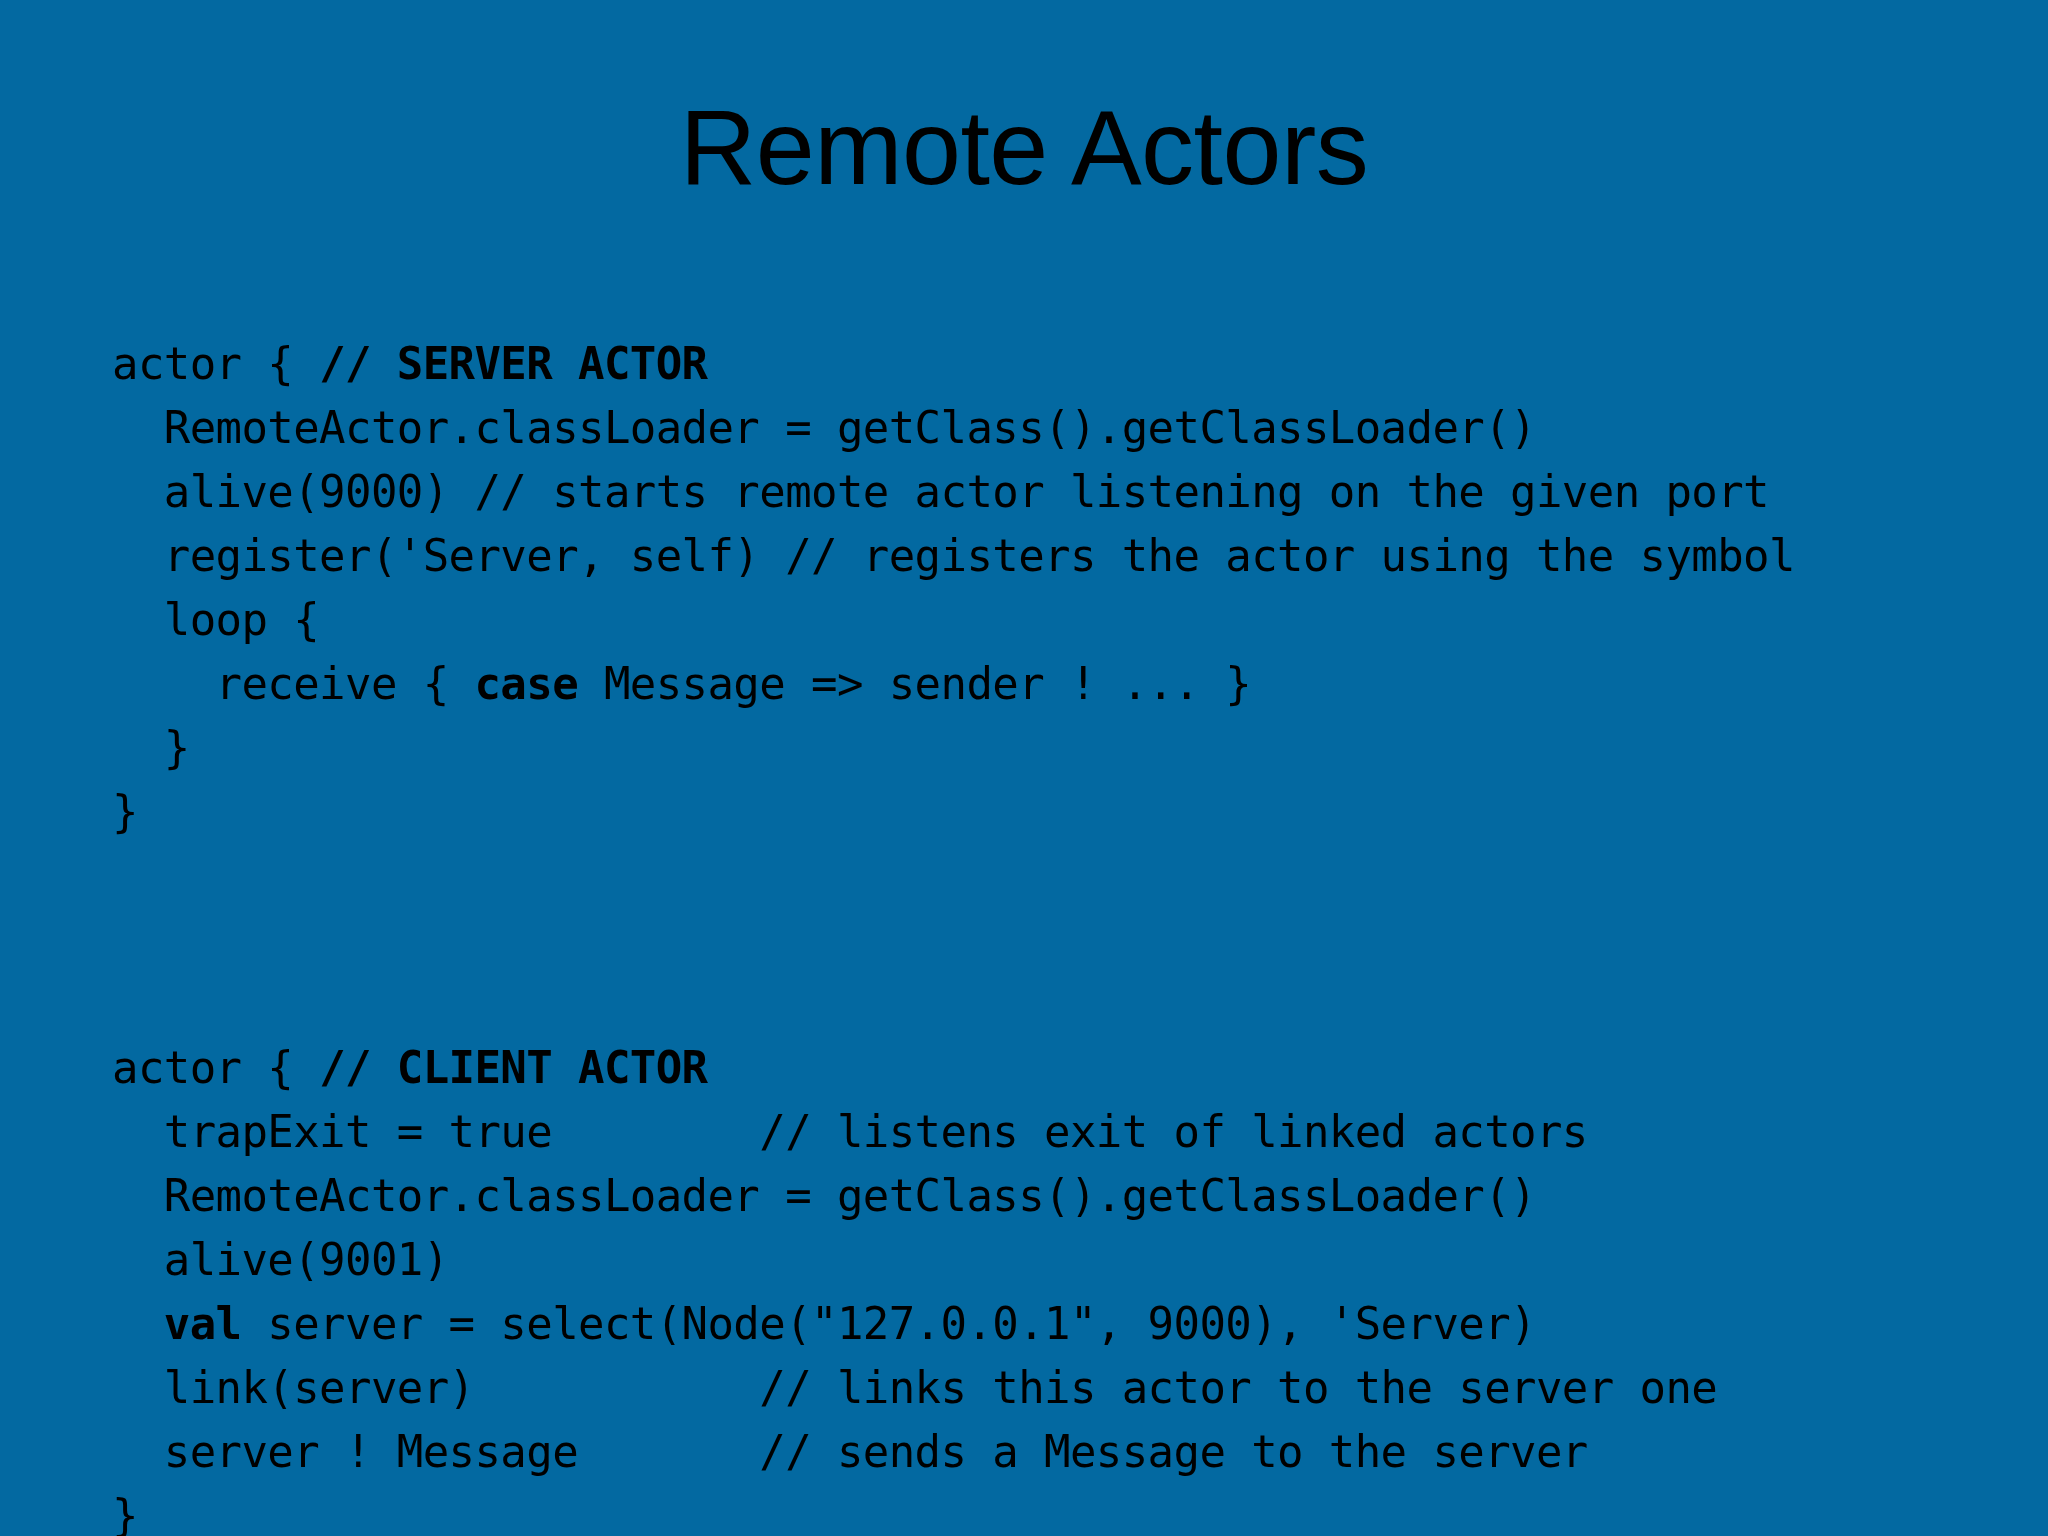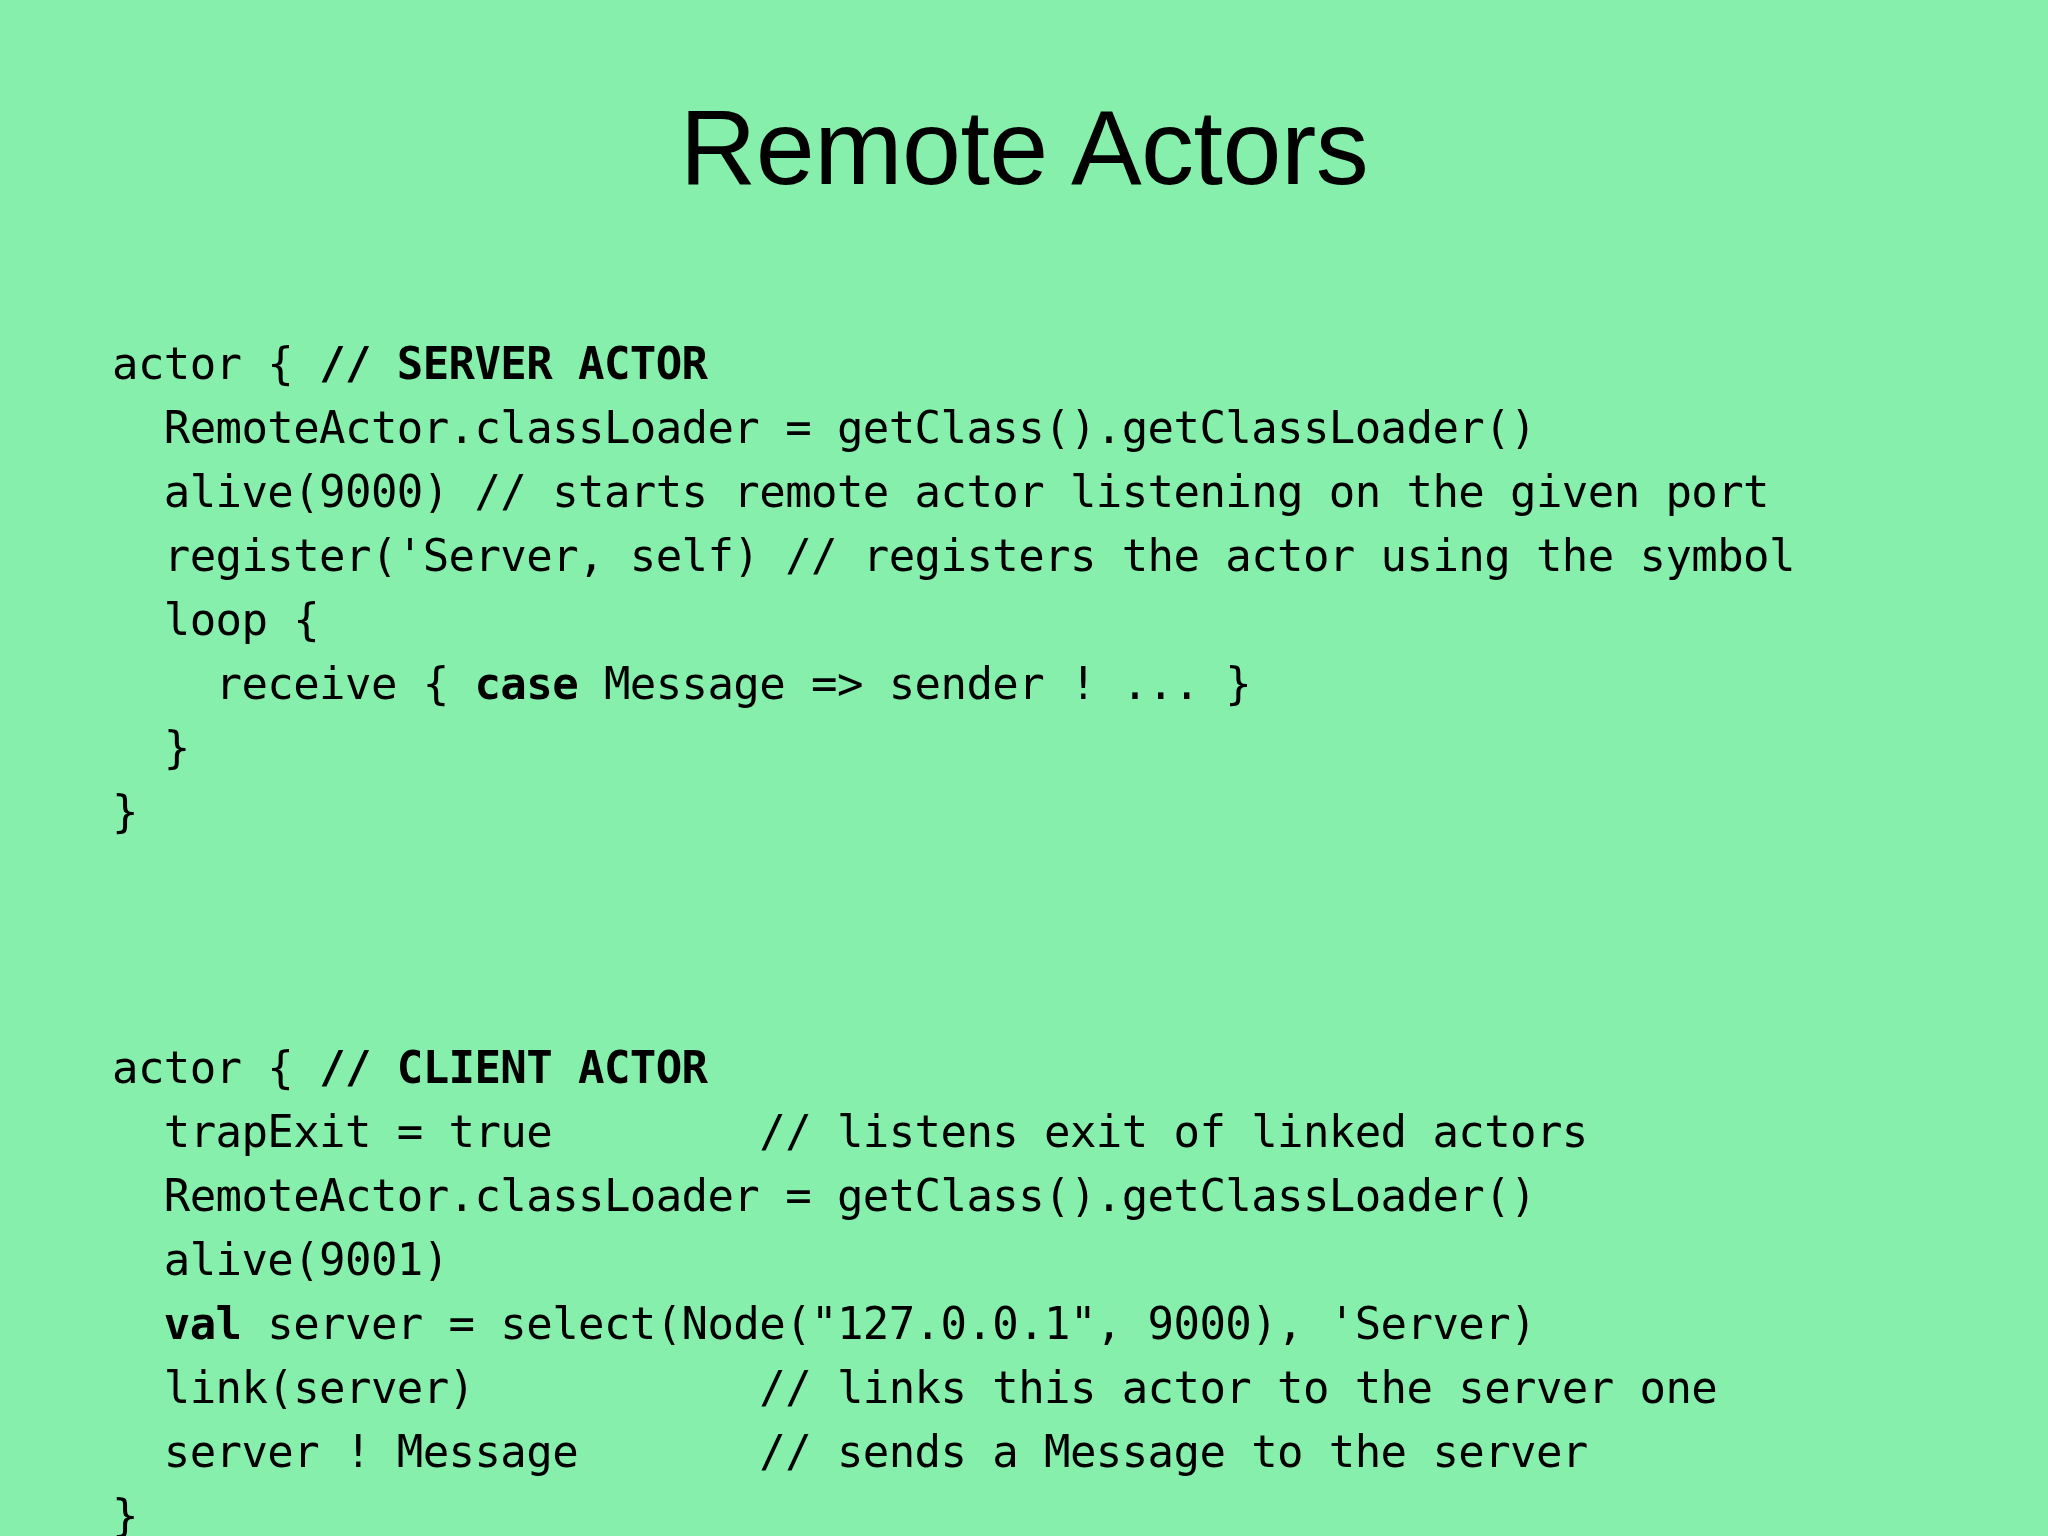--- a/index.html
+++ b/index.html
@@ -11,21 +11,21 @@
     width: 2048px;
     height: 1536px;
     font-family: "Liberation Sans", sans-serif;
     color: #000000;
     overflow: hidden;
     position: relative;
   }
   .slide {
     position: absolute;
     inset: 0;
-    background: #86efac;
+    background: #0369a1;
   }
   .slide-title {
     position: absolute;
     top: 92px;
     left: 0;
     width: 2048px;
     text-align: center;
     font-family: "Liberation Sans", sans-serif;
     font-size: 106px;
     font-weight: 400;

